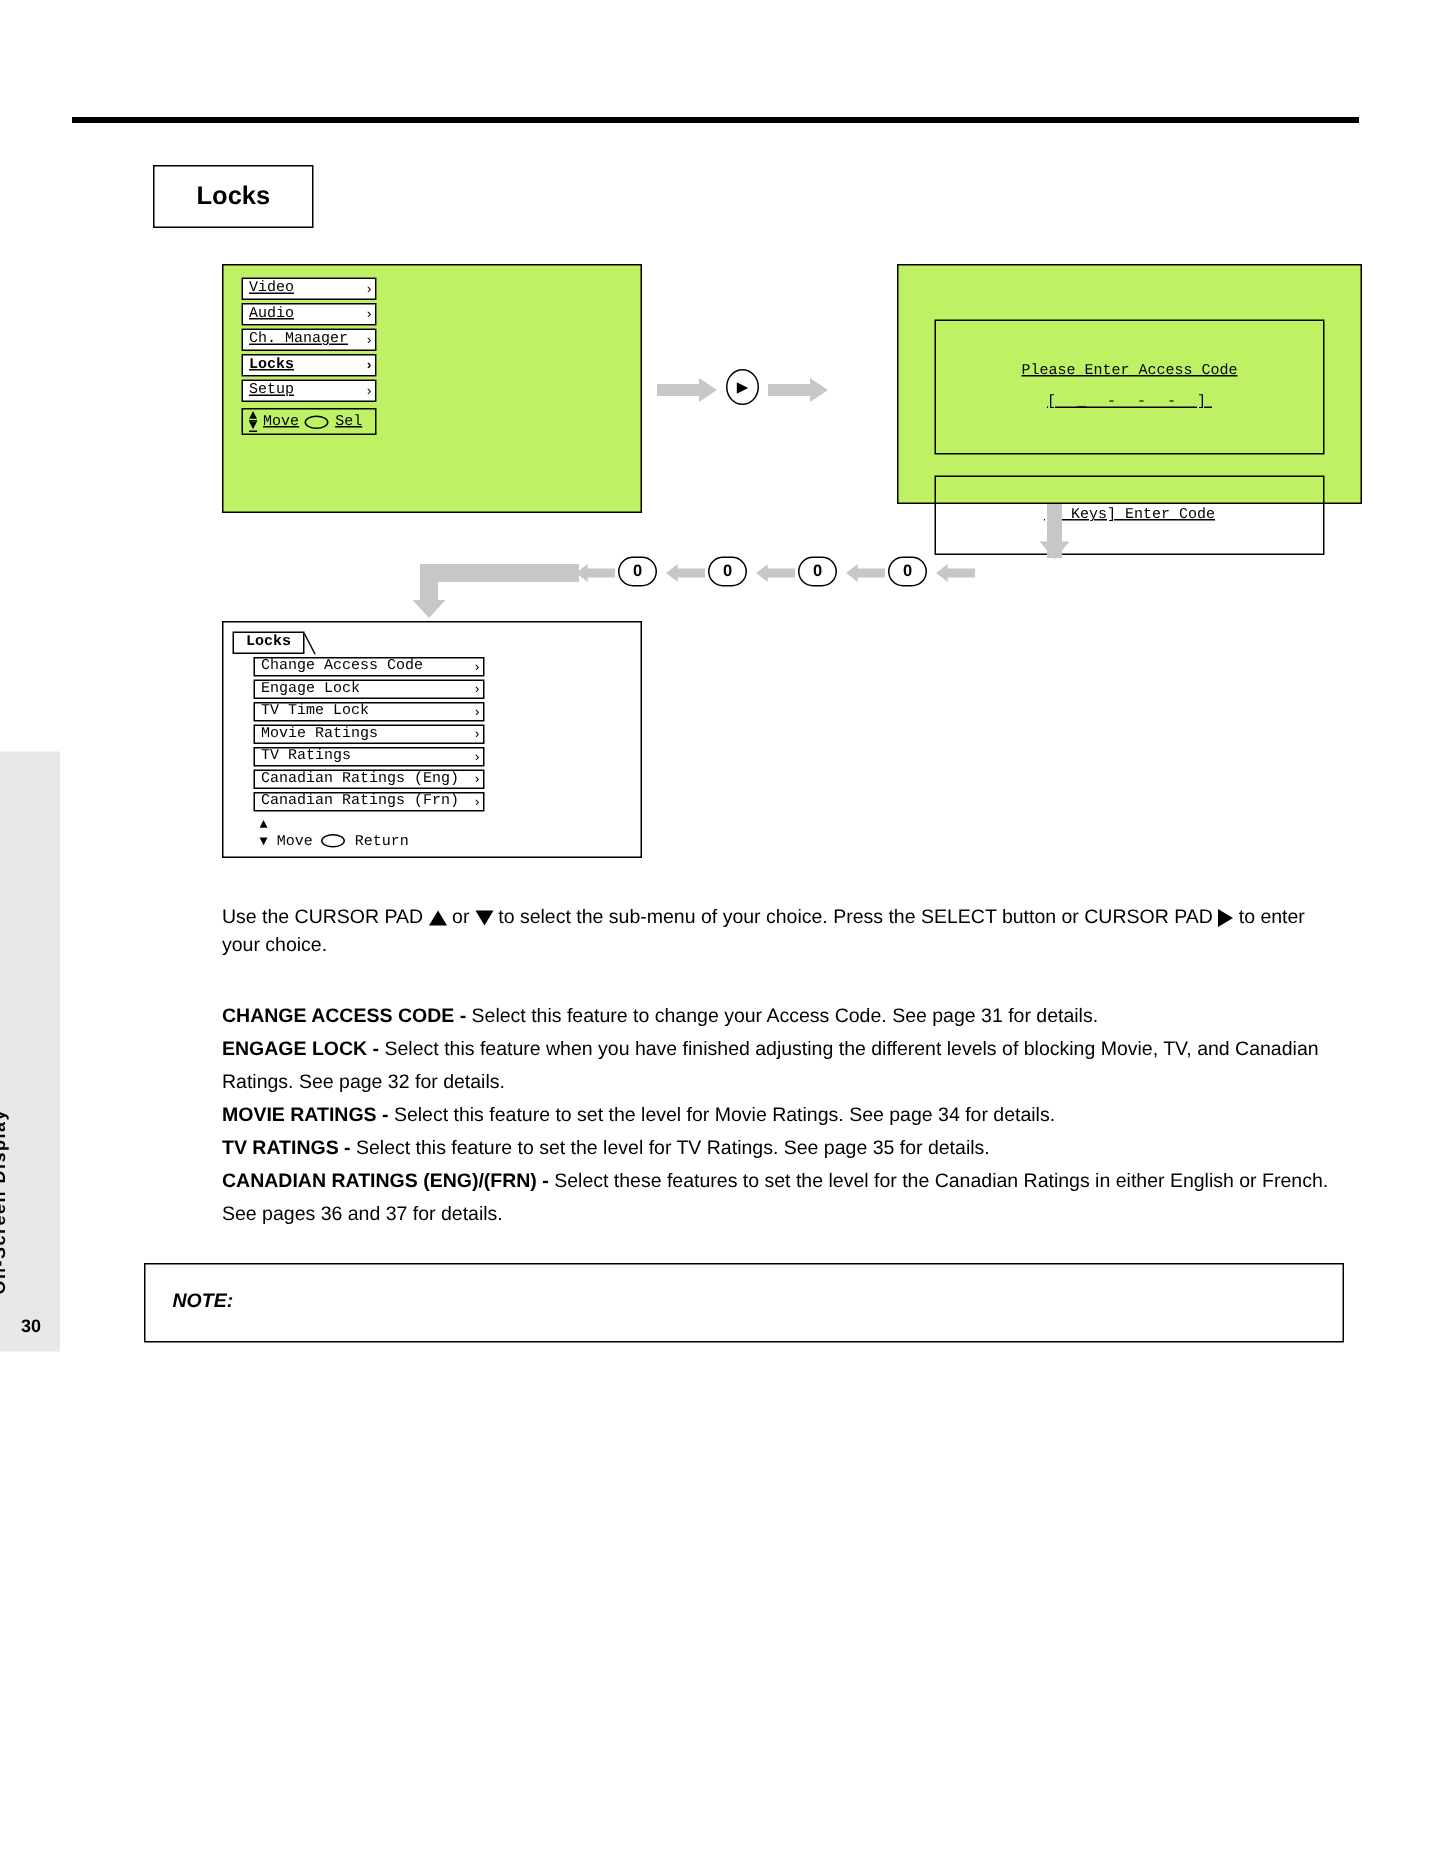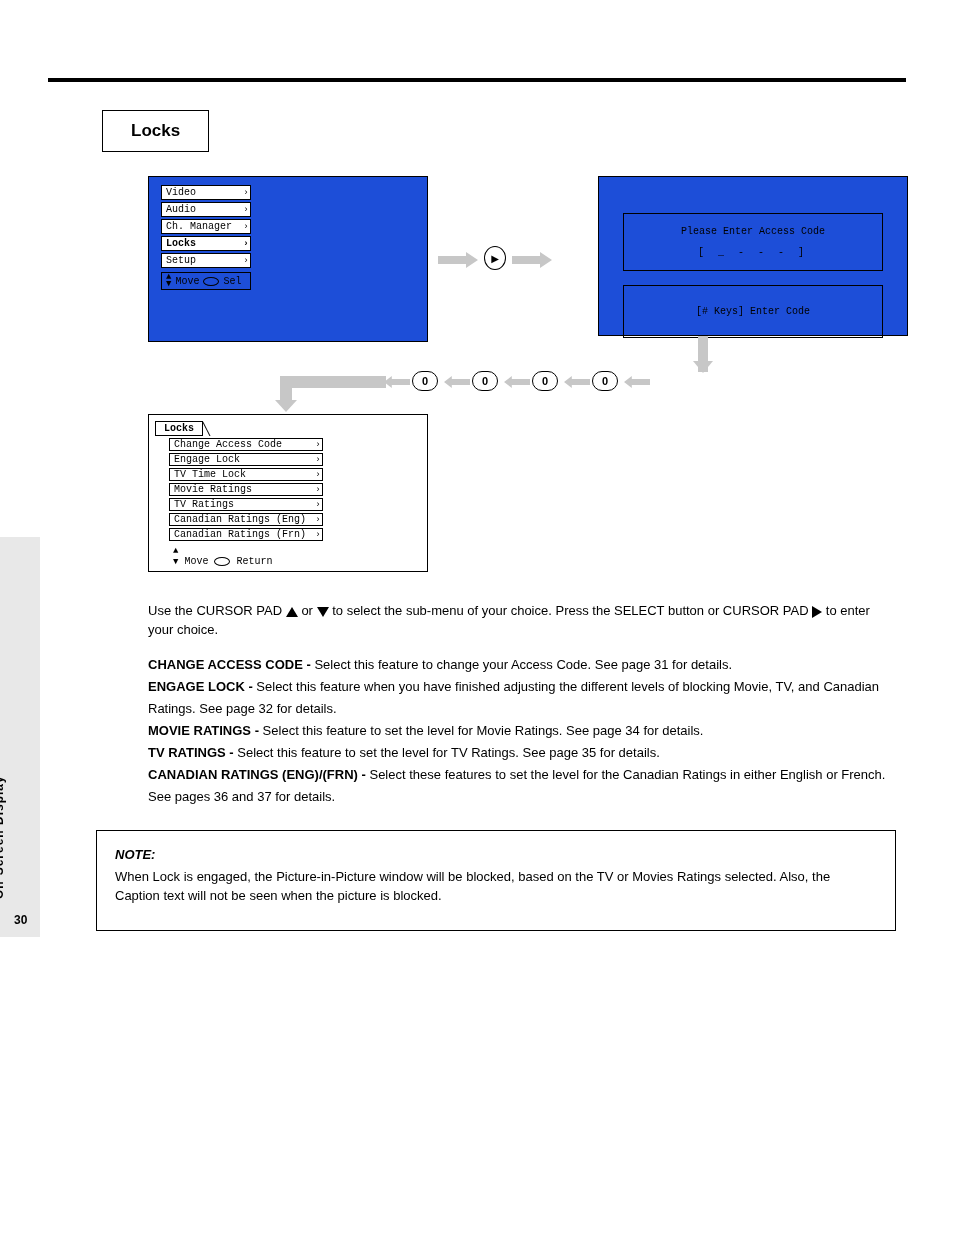--- a/index.html
+++ b/index.html
@@ -13,22 +13,22 @@
     padding: 10px 28px;
     font-weight: bold;
     font-size: 17px;
     margin-left: 54px;
     margin-bottom: 10px;
   }
   .intro { margin-left: 100px; margin-top: 10px; font-size: 13px; line-height: 1.45; max-width: 720px; }
 
   .diagram { position: relative; height: 200px; margin-top: 14px; margin-left: 100px; width: 760px; }
   .osd {
-    position: absolute; border: 1px solid #000; background: #1d4ed8;
-    font-family: "Courier New", monospace; font-size: 10px;
+    position: absolute; border: 1px solid #000; background: #bef264;
+    font-family: "Courier New", monospace; font-size: 10px; text-decoration: underline;
   }
   .osd1 { left: 0; top: 0; width: 280px; height: 166px; padding: 6px; }
   .menu-item {
     border: 1px solid #000; margin: 2px 0 2px 6px; width: 90px; padding: 1px 4px;
     position: relative; background: #fff;
   }
   .menu-item.sel { font-weight: bold; }
   .menu-item .chev { position: absolute; right: -1px; top: 0; bottom: 0; width: 10px;
     display:flex; align-items:center; justify-content:center; font-size:9px; }
   .move-sel { margin: 4px 0 0 6px; border:1px solid #000; width: 90px; padding:1px 4px;
@@ -39,21 +39,21 @@
   .big-arrow {
     position:absolute; width:40px; height:16px; background:#c7c7c7;
     clip-path: polygon(0 25%, 70% 25%, 70% 0, 100% 50%, 70% 100%, 70% 75%, 0 75%);
   }
   .nav-btn {
     position:absolute; width:22px; height:24px; border:1.5px solid #000; border-radius:50% / 50%;
     display:flex; align-items:center; justify-content:center; font-size:10px; background:#fff;
   }
 
   .osd2 { right: 0; top: 0; width: 310px; height: 160px; padding: 10px 8px; }
-  .osd2 .title-box { border:1px solid #000; margin: 26px auto 0 auto; width: 260px; padding: 12px 6px; text-align:center; font-size:10px; position:relative; }
+  .osd2 .title-box { border:1px solid #000; margin: 26px auto 0 auto; width: 260px; padding: 28px 6px; text-align:center; font-size:10px; position:relative; }
   .osd2 .code-line { margin-top: 10px; letter-spacing: 4px; font-family:"Courier New",monospace; }
   .osd2 .hint-box { border:1px solid #000; margin: 14px auto 0 auto; width: 260px; padding: 20px; text-align:center; font-size:10px; }
 
   
   .digit-row { position: relative; height: 40px; margin-top: -8px; margin-left: 100px; width: 760px; }
   .digit-btn {
     position:absolute; width:26px; height:20px; border:1.5px solid #000; border-radius:12px;
     display:flex; align-items:center; justify-content:center; font-size:11px; font-weight:bold; background:#fff;
   }
   .small-arrow-left {
@@ -70,21 +70,21 @@
   .osd3 .tab .slash{ position:absolute; right:-8px; top:0; font-size:12px;}
   .osd3 .sub-item { border:1px solid #000; margin:2px 0 0 14px; width: 154px; padding:0 4px; position:relative; }
   .osd3 .sub-item .chev { position:absolute; right:-1px; top:0; bottom:0; width:10px; display:flex; align-items:center; justify-content:center; font-size:9px;}
   .osd3 .move-ret { margin:4px 0 0 18px; }
 
   .instr { margin-left: 100px; margin-top: 8px; font-size: 13px; line-height:1.45; max-width: 740px;}
   .tri-up { width:0;height:0;border-left:6px solid transparent;border-right:6px solid transparent;border-bottom:10px solid #000; display:inline-block; vertical-align:middle;}
   .tri-down{ width:0;height:0;border-left:6px solid transparent;border-right:6px solid transparent;border-top:10px solid #000; display:inline-block; vertical-align:middle;}
   .tri-right{ width:0;height:0;border-top:6px solid transparent;border-bottom:6px solid transparent;border-left:10px solid #000; display:inline-block; vertical-align:middle;}
 
-  .opt-list { margin-left: 100px; margin-top: 14px; font-size:13px; line-height:1.7; max-width:740px;}
+  .opt-list { margin-left: 100px; margin-top: 26px; font-size:13px; line-height:1.7; max-width:740px;}
   .opt-list .opt b { font-weight:bold; }
 
   .note-box { border:1.5px solid #000; margin: 22px 10px 0 48px; padding: 16px 18px 18px 18px; font-size:13px;}
   .note-box .note-title { font-style: italic; font-weight: bold; margin-bottom:2px;}
   .note-box p { margin: 6px 0; line-height:1.45;}
   .page-num-left {
     position:absolute; left:0; top:0; bottom:4px; width:44px;
   }
   .page-num-left .num { position:absolute; bottom:40px; left:14px; font-size:12px; font-weight:bold;}
   .gray-stub{ position:absolute; left:0; bottom:30px; width:40px; height:400px; background:#e8e8e8;}
@@ -192,15 +192,14 @@
   <div class="opt-list" id="opt-list">
       <div class="opt"><b>CHANGE ACCESS CODE - </b><span>Select this feature to change your Access Code. See page 31 for details.</span></div>
       <div class="opt"><b>ENGAGE LOCK - </b><span>Select this feature when you have finished adjusting the different levels of blocking Movie, TV, and Canadian Ratings. See page 32 for details.</span></div>
       <div class="opt"><b>MOVIE RATINGS - </b><span>Select this feature to set the level for Movie Ratings. See page 34 for details.</span></div>
       <div class="opt"><b>TV RATINGS - </b><span>Select this feature to set the level for TV Ratings. See page 35 for details.</span></div>
       <div class="opt"><b>CANADIAN RATINGS (ENG)/(FRN) - </b><span>Select these features to set the level for the Canadian Ratings in either English or French. See pages 36 and 37 for details.</span></div>
     </div>
 
   <div class="note-box">
     <div class="note-title">NOTE:</div>
-    <p>When Lock is engaged, the Picture-in-Picture window will be blocked, based on the TV or Movies Ratings selected. Also, the Caption text will not be seen when the picture is blocked.</p>
   </div>
 </div>
 
 </body></html>

